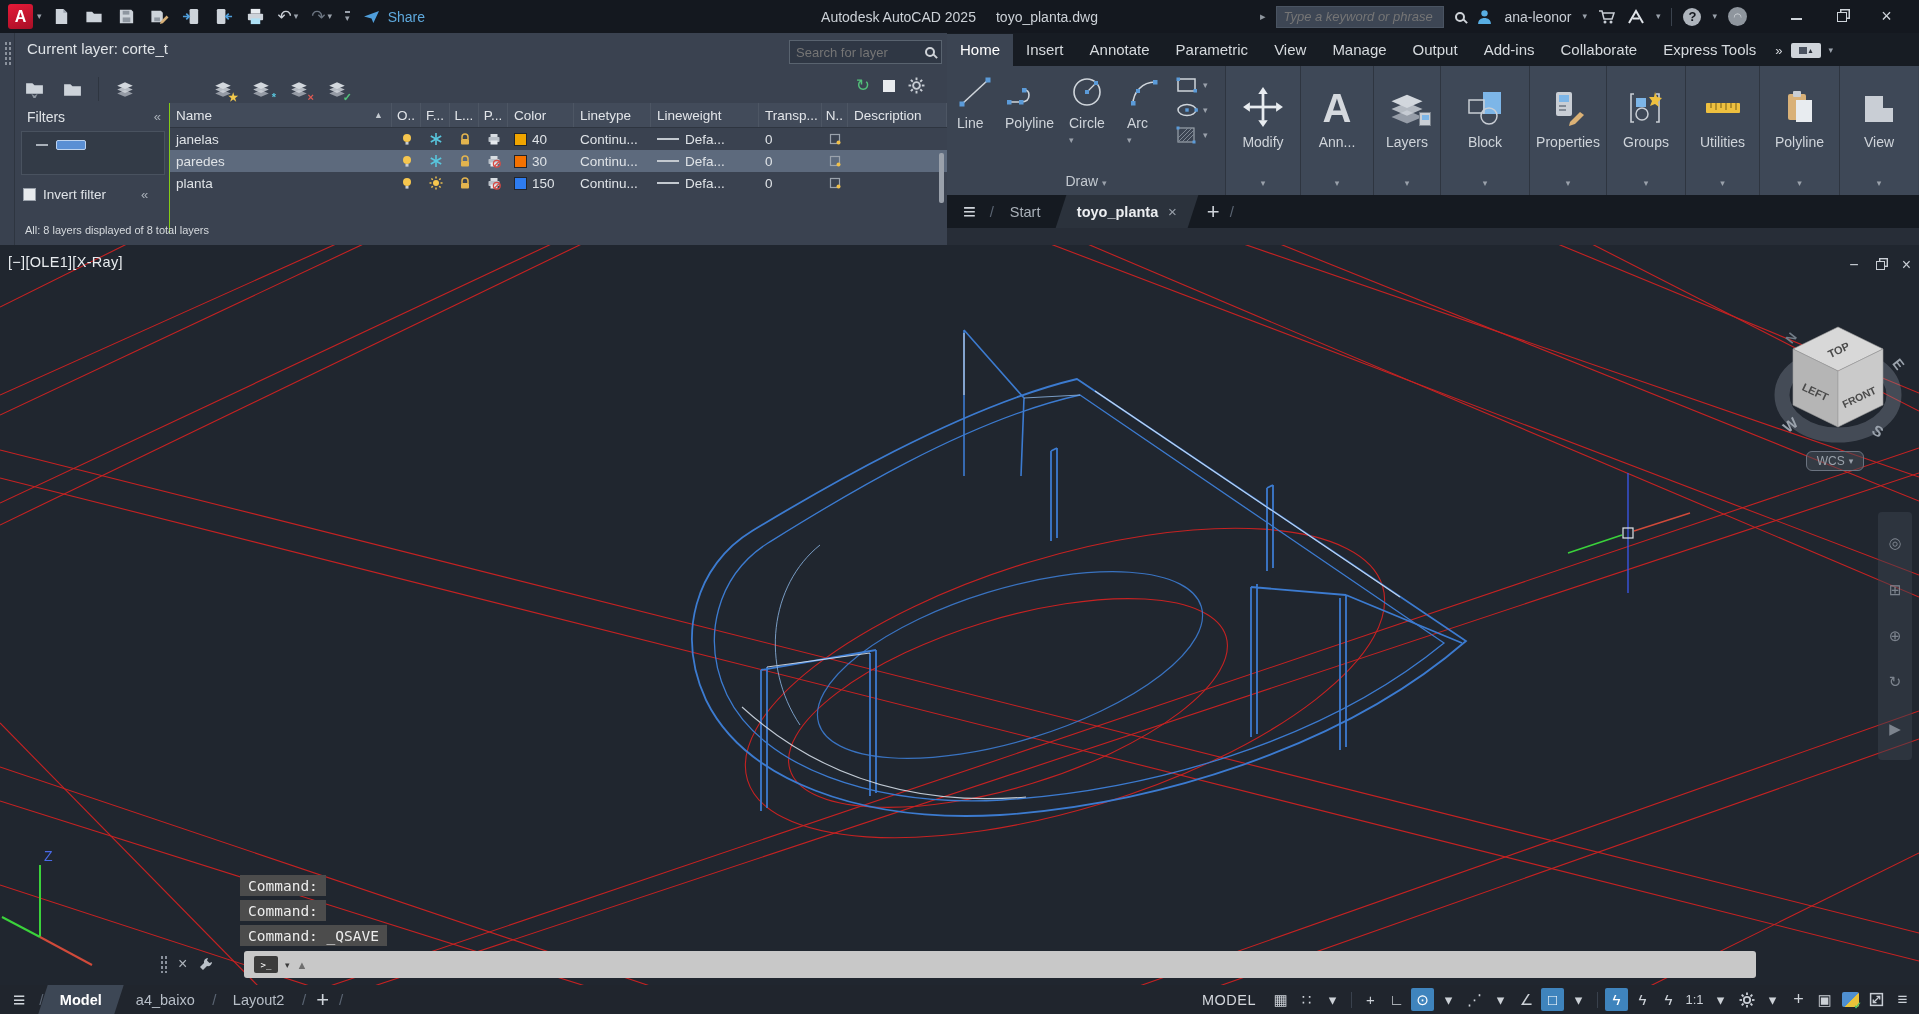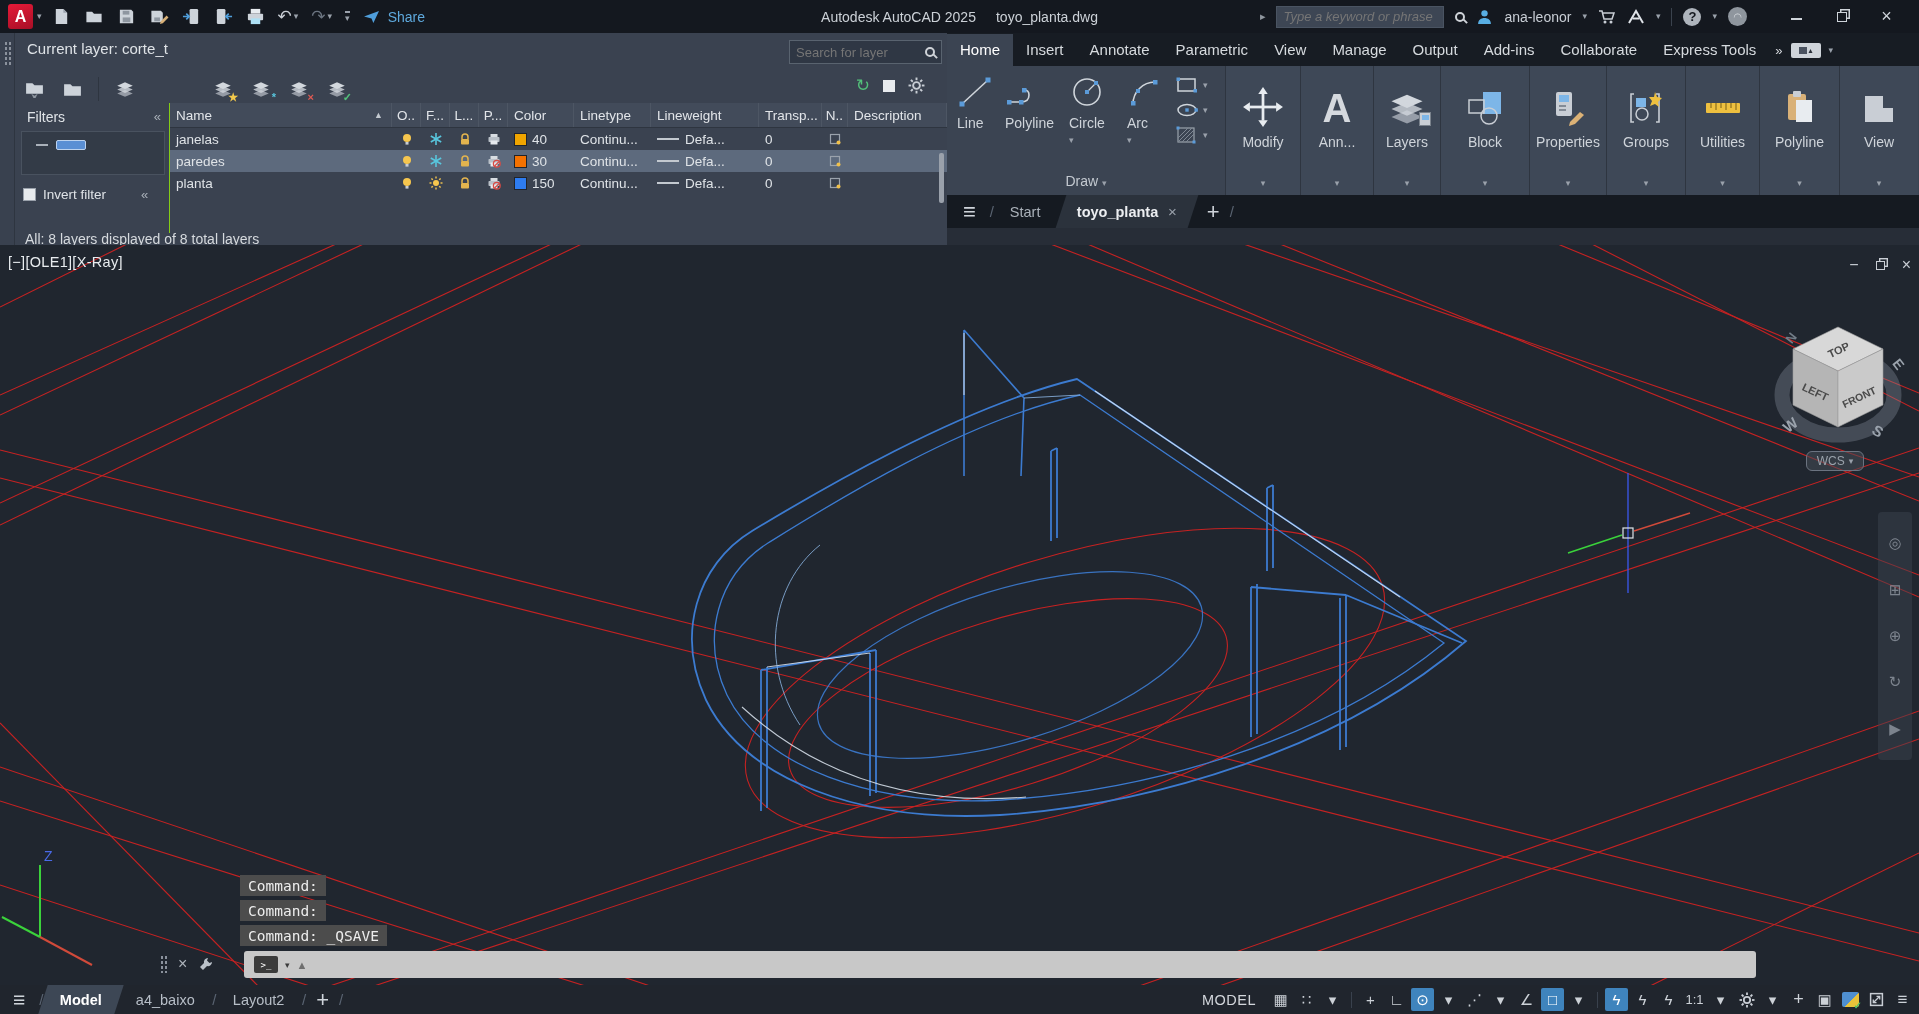--- a/index.html
+++ b/index.html
@@ -65,21 +65,21 @@
   .pcell{height:100%;display:flex;align-items:center;padding-left:6px;overflow:hidden;white-space:nowrap}
   .phead .pcell{border-right:1px solid #4d5664;color:#e2e5e9}
   .c-name{width:222px;justify-content:space-between;padding-right:8px}
   .c-i{width:29px;justify-content:center;padding-left:0}
   .c-color{width:66px;gap:5px}
   .c-lt{width:77px}.c-lw{width:108px;gap:6px}.c-tr{width:63px}.c-nv{width:26px;justify-content:center;padding-left:0}.c-desc{width:99px}
   .sortico{font-size:9px;color:#c3c9d0}
   .swatch{width:13px;height:13px;border:1px solid #20242b;display:inline-block}
   .lwline{width:22px;height:2px;background:#c3c9d0;display:inline-block}
   .rowsel{background:#5d6a7d}
-  .pal-sum{position:absolute;left:25px;bottom:1px;font-size:14px;color:#d6dade}
+  .pal-sum{position:absolute;left:25px;bottom:12px;font-size:11px;color:#d6dade}
   .pal-scroll{position:absolute;right:3px;top:120px;width:5px;height:50px;background:#9aa1ab;border-radius:2px}
 
   
   .ribbon{position:absolute;left:947px;top:33px;width:972px;height:162px}
   .rtabs{height:33px;display:flex;align-items:flex-end;background:#171c23;color:#d6dade;font-size:15px}
   .rtab{padding:7px 13px 8px;cursor:default}
   .rtab.active{background:#3b4452;color:#fff}
   .rtab-extra{display:flex;align-items:center;gap:8px;padding:0 6px 8px}
   .rpill{width:30px;height:15px;background:#cfd4da;border-radius:2px;display:flex;align-items:center;justify-content:center;gap:2px;color:#2a2f38;font-size:8px}
   .rpill b{display:inline-block;width:8px;height:7px;background:#4a5260}

